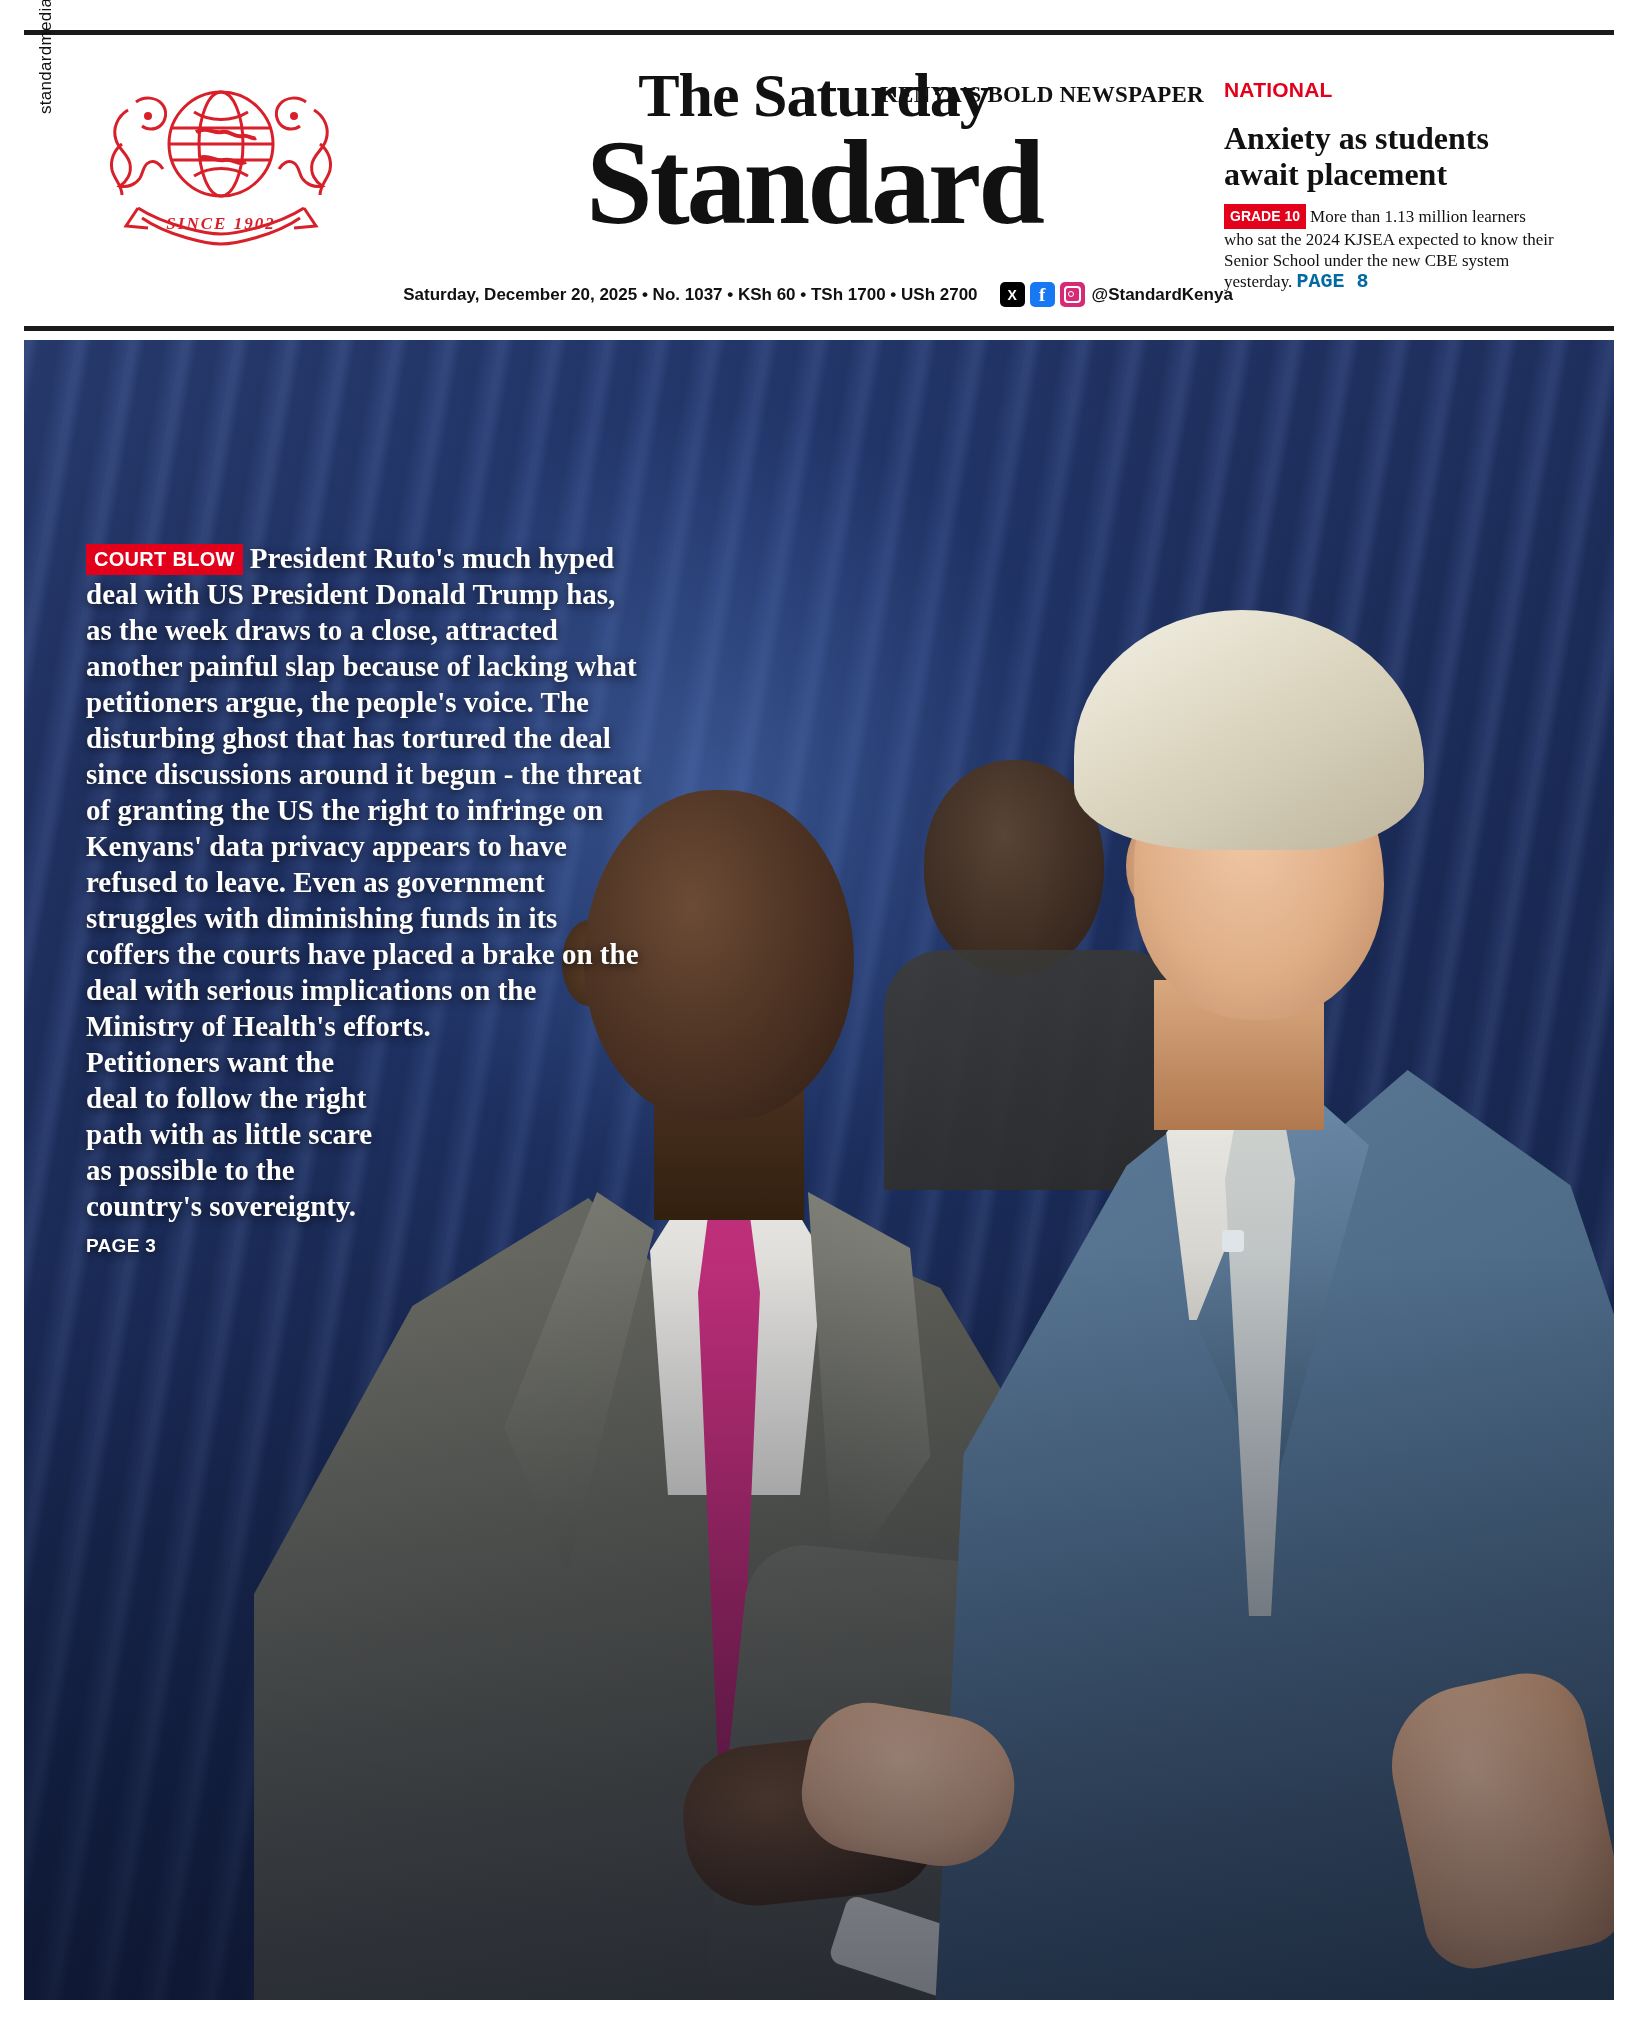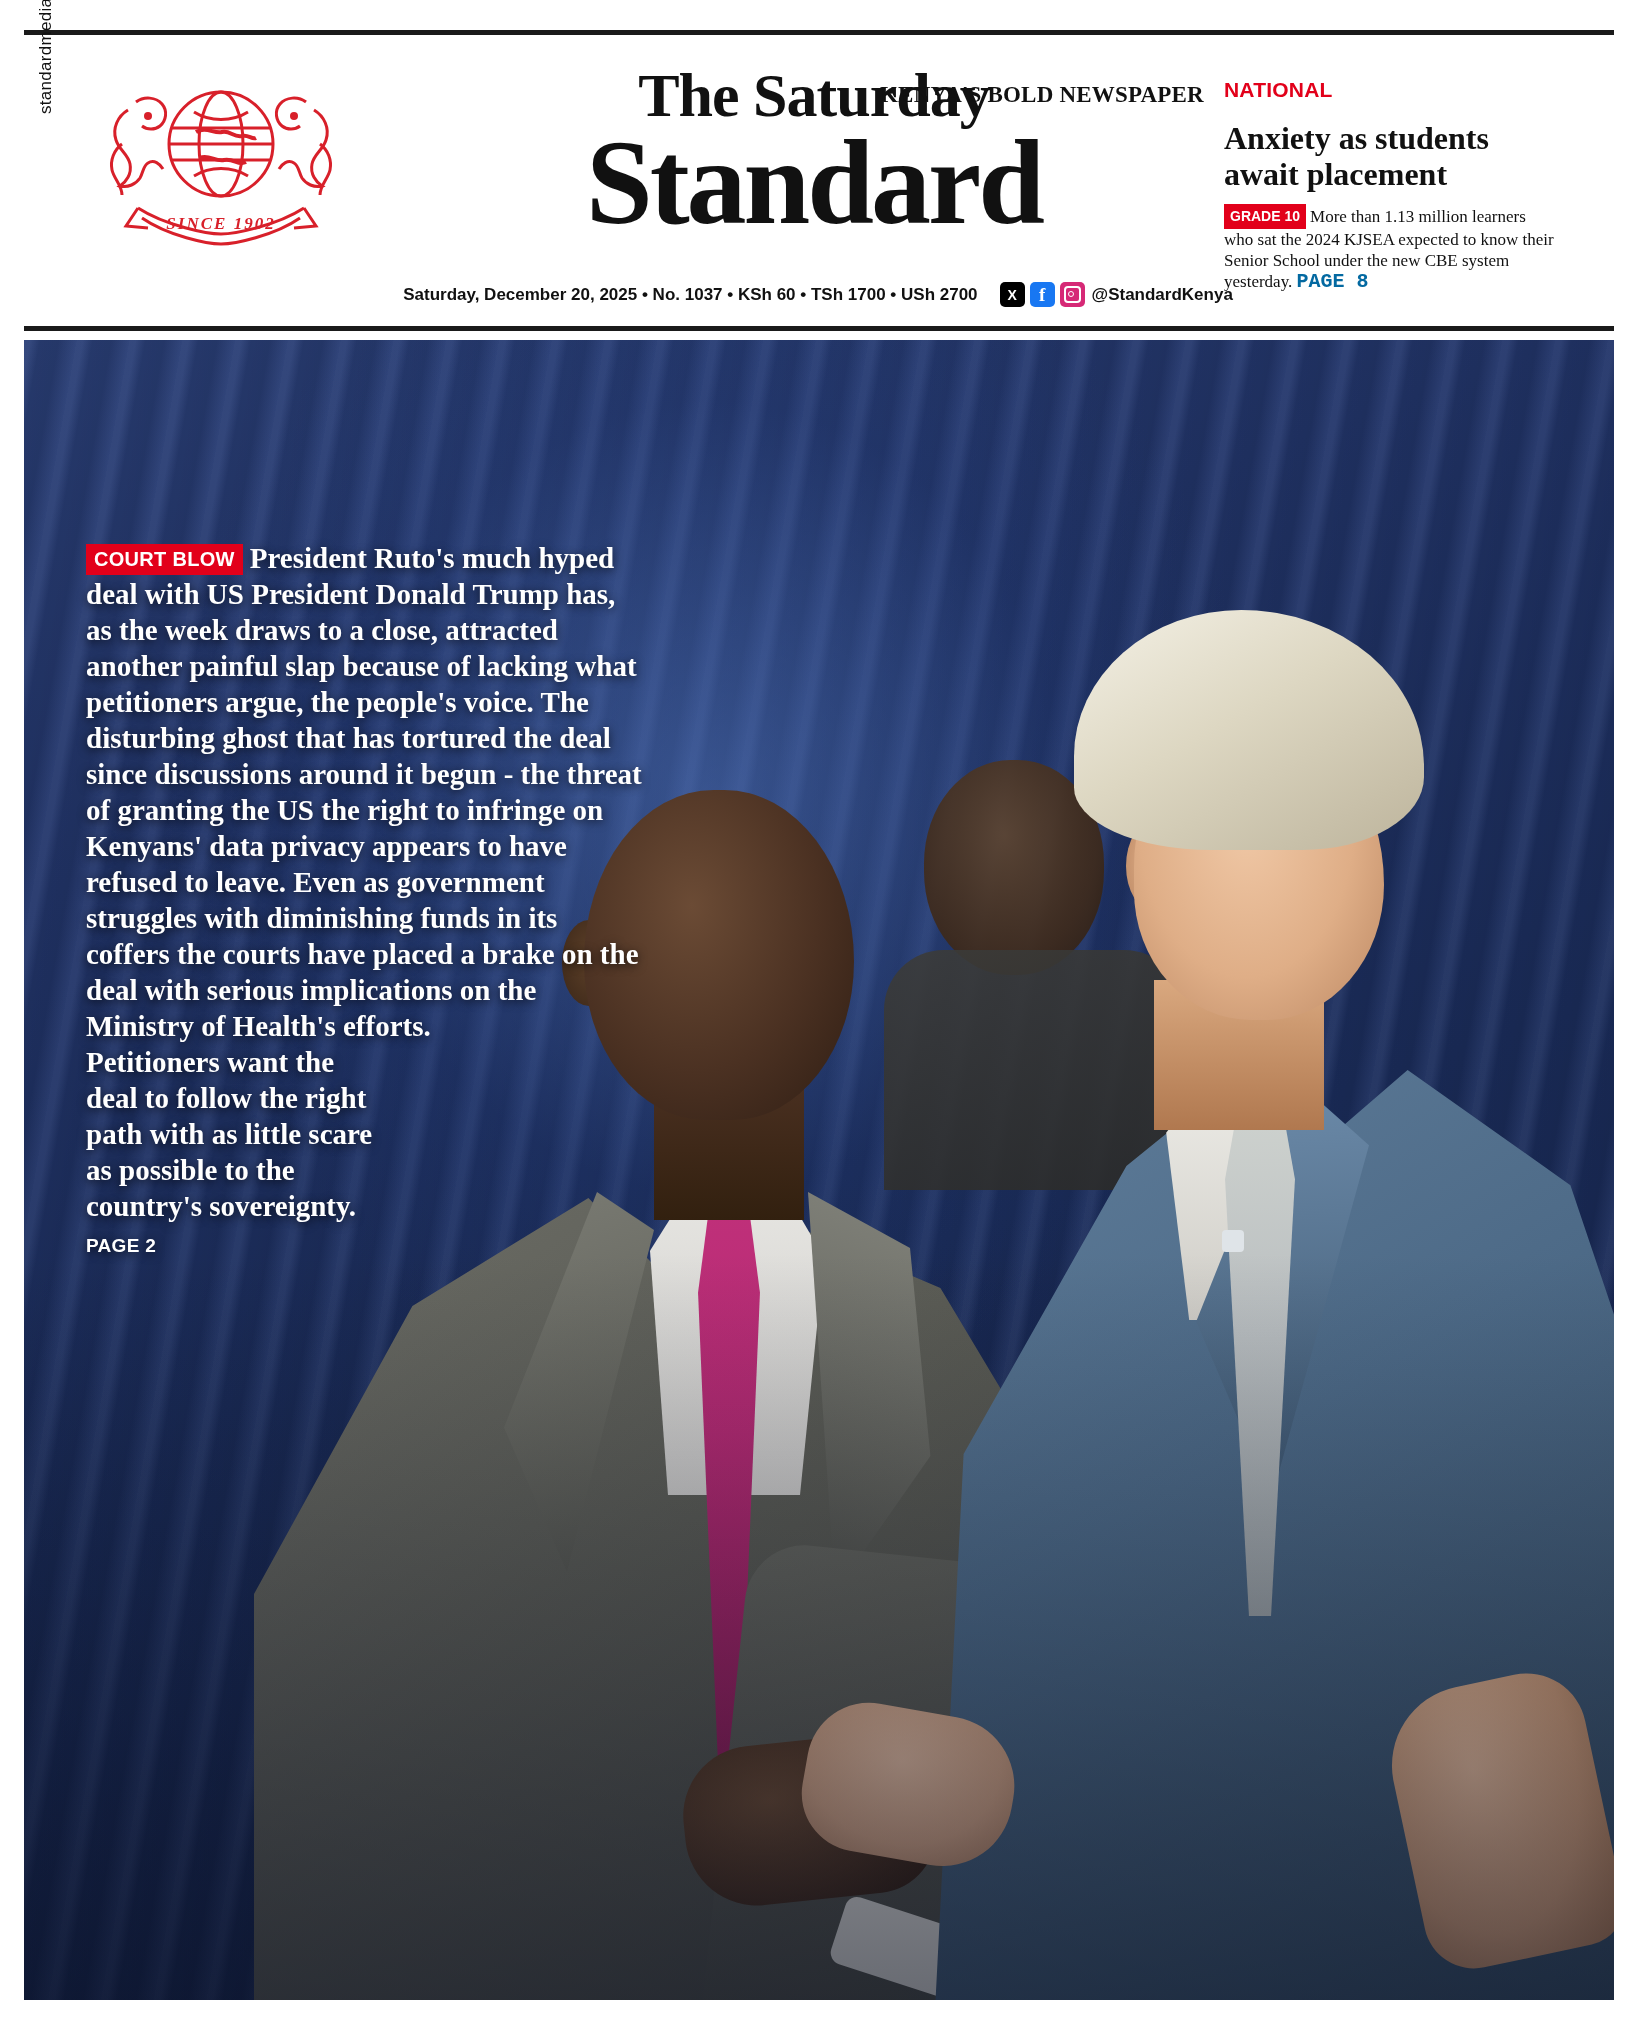--- a/index.html
+++ b/index.html
@@ -630,17 +630,17 @@
       <div class="hand-light"></div>
     </div>
 
     <div class="clap-hand"></div>
 
     <div class="curtain-dark"></div>
 
 
     <div class="deck">
       <span class="court-badge">COURT BLOW</span><span>President Ruto's much hyped deal with US President Donald Trump has, as the week draws to a close, attracted another painful slap because of lacking what petitioners argue, the people's voice. The disturbing ghost that has tortured the deal since discussions around it begun - the threat of granting the US the right to infringe on Kenyans' data privacy appears to have refused to leave. Even as government struggles with diminishing funds in its coffers the courts have placed a brake on the deal with serious implications on the Ministry of Health's efforts.</span>
-      <span class="tail"><span>Petitioners want the deal to follow the right path with as little scare as possible to the country's sovereignty.</span> <span class="deck-page">PAGE 2</span></span>
+      <span class="tail"><span>Petitioners want the deal to follow the right path with as little scare as possible to the country's sovereignty.</span> <span class="deck-page">PAGE 3</span></span>
     </div>
   </div>
 
 </div>
 
 </body></html>

